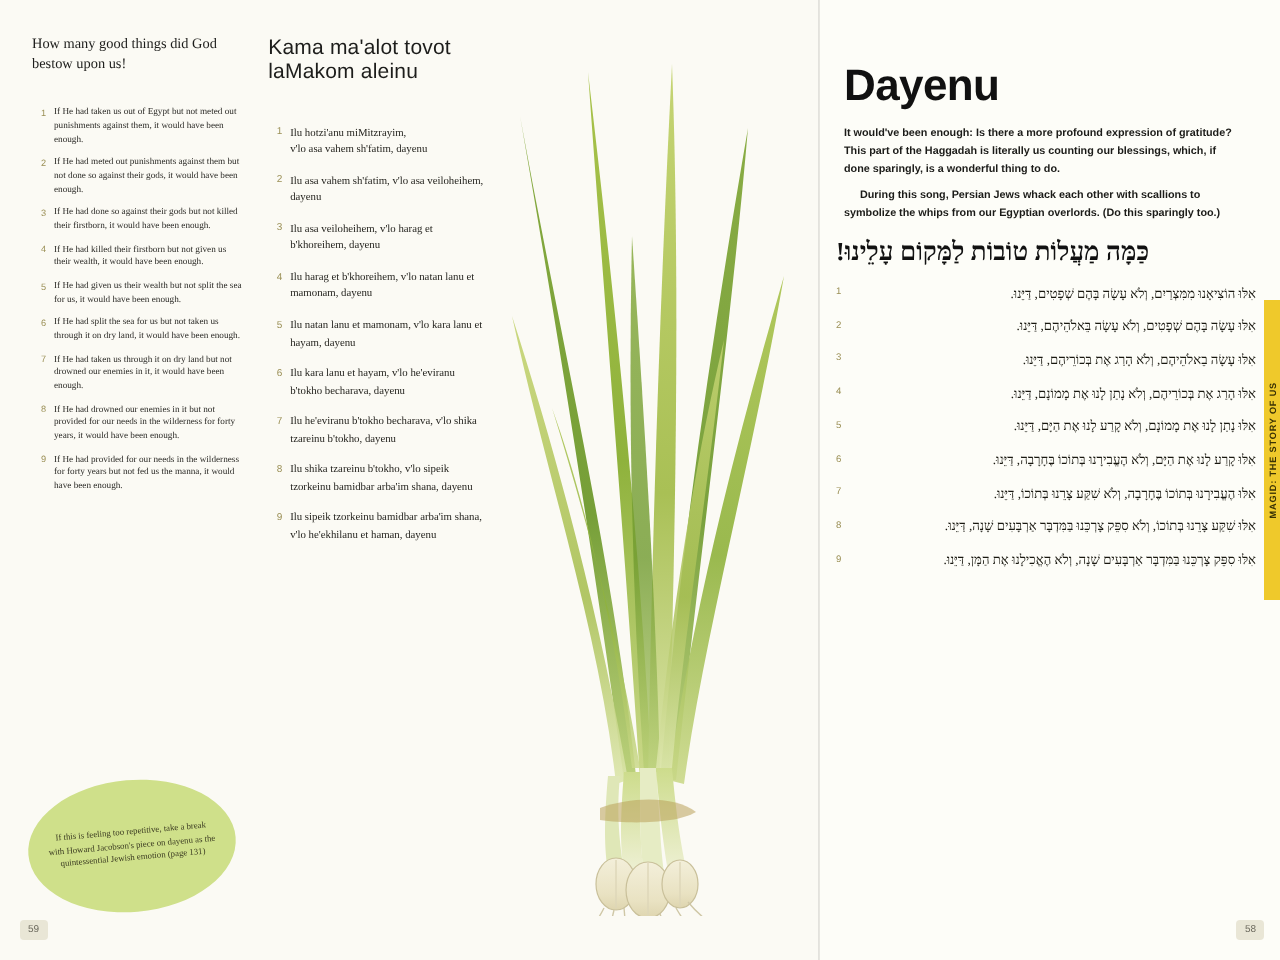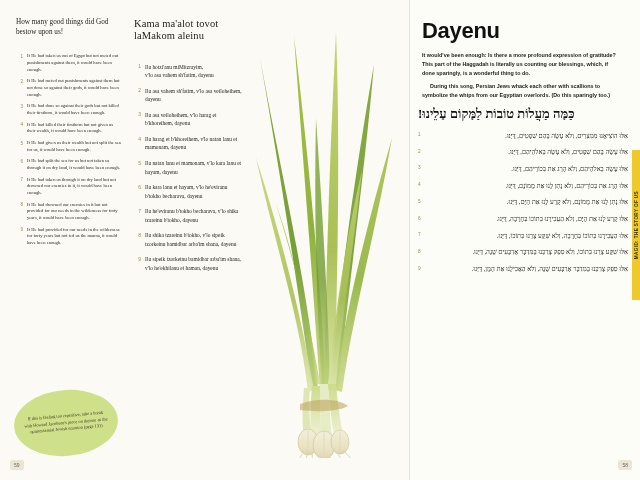--- a/index.html
+++ b/index.html
@@ -88,21 +88,21 @@
     font-size: 4.6px;
     line-height: 1.45;
     color: #2b2a26;
     font-family: "Liberation Serif", serif;
   }
 
   .translit-title {
     font-size: 10.5px;
     line-height: 1.18;
     color: #1d1d1b;
-    font-family: Liberation Serif, serif;
+    font-family: Liberation Sans, sans-serif;
     margin-bottom: 20px;
     letter-spacing: 0.1px;
   }
   ol.translit {
     list-style: none;
     margin: 0;
     padding: 0;
   }
   ol.translit li {
     display: flex;
@@ -169,21 +169,21 @@
   }
   .folio-left { left: 10px; }
   .folio-right { right: 8px; }
 
   
   .dayenu-title {
     font-size: 22px;
     font-weight: bold;
     color: #111;
     font-family: "Liberation Sans", sans-serif;
-    margin: 2px 0 7px 4px;
+    margin: 14px 0 7px 4px;
     letter-spacing: -0.3px;
   }
   .dayenu-body {
     font-size: 5.4px;
     line-height: 1.62;
     color: #1b1b18;
     font-family: "Liberation Sans", sans-serif;
     font-weight: bold;
     margin: 0 6px 6px 4px;
     text-align: left;

